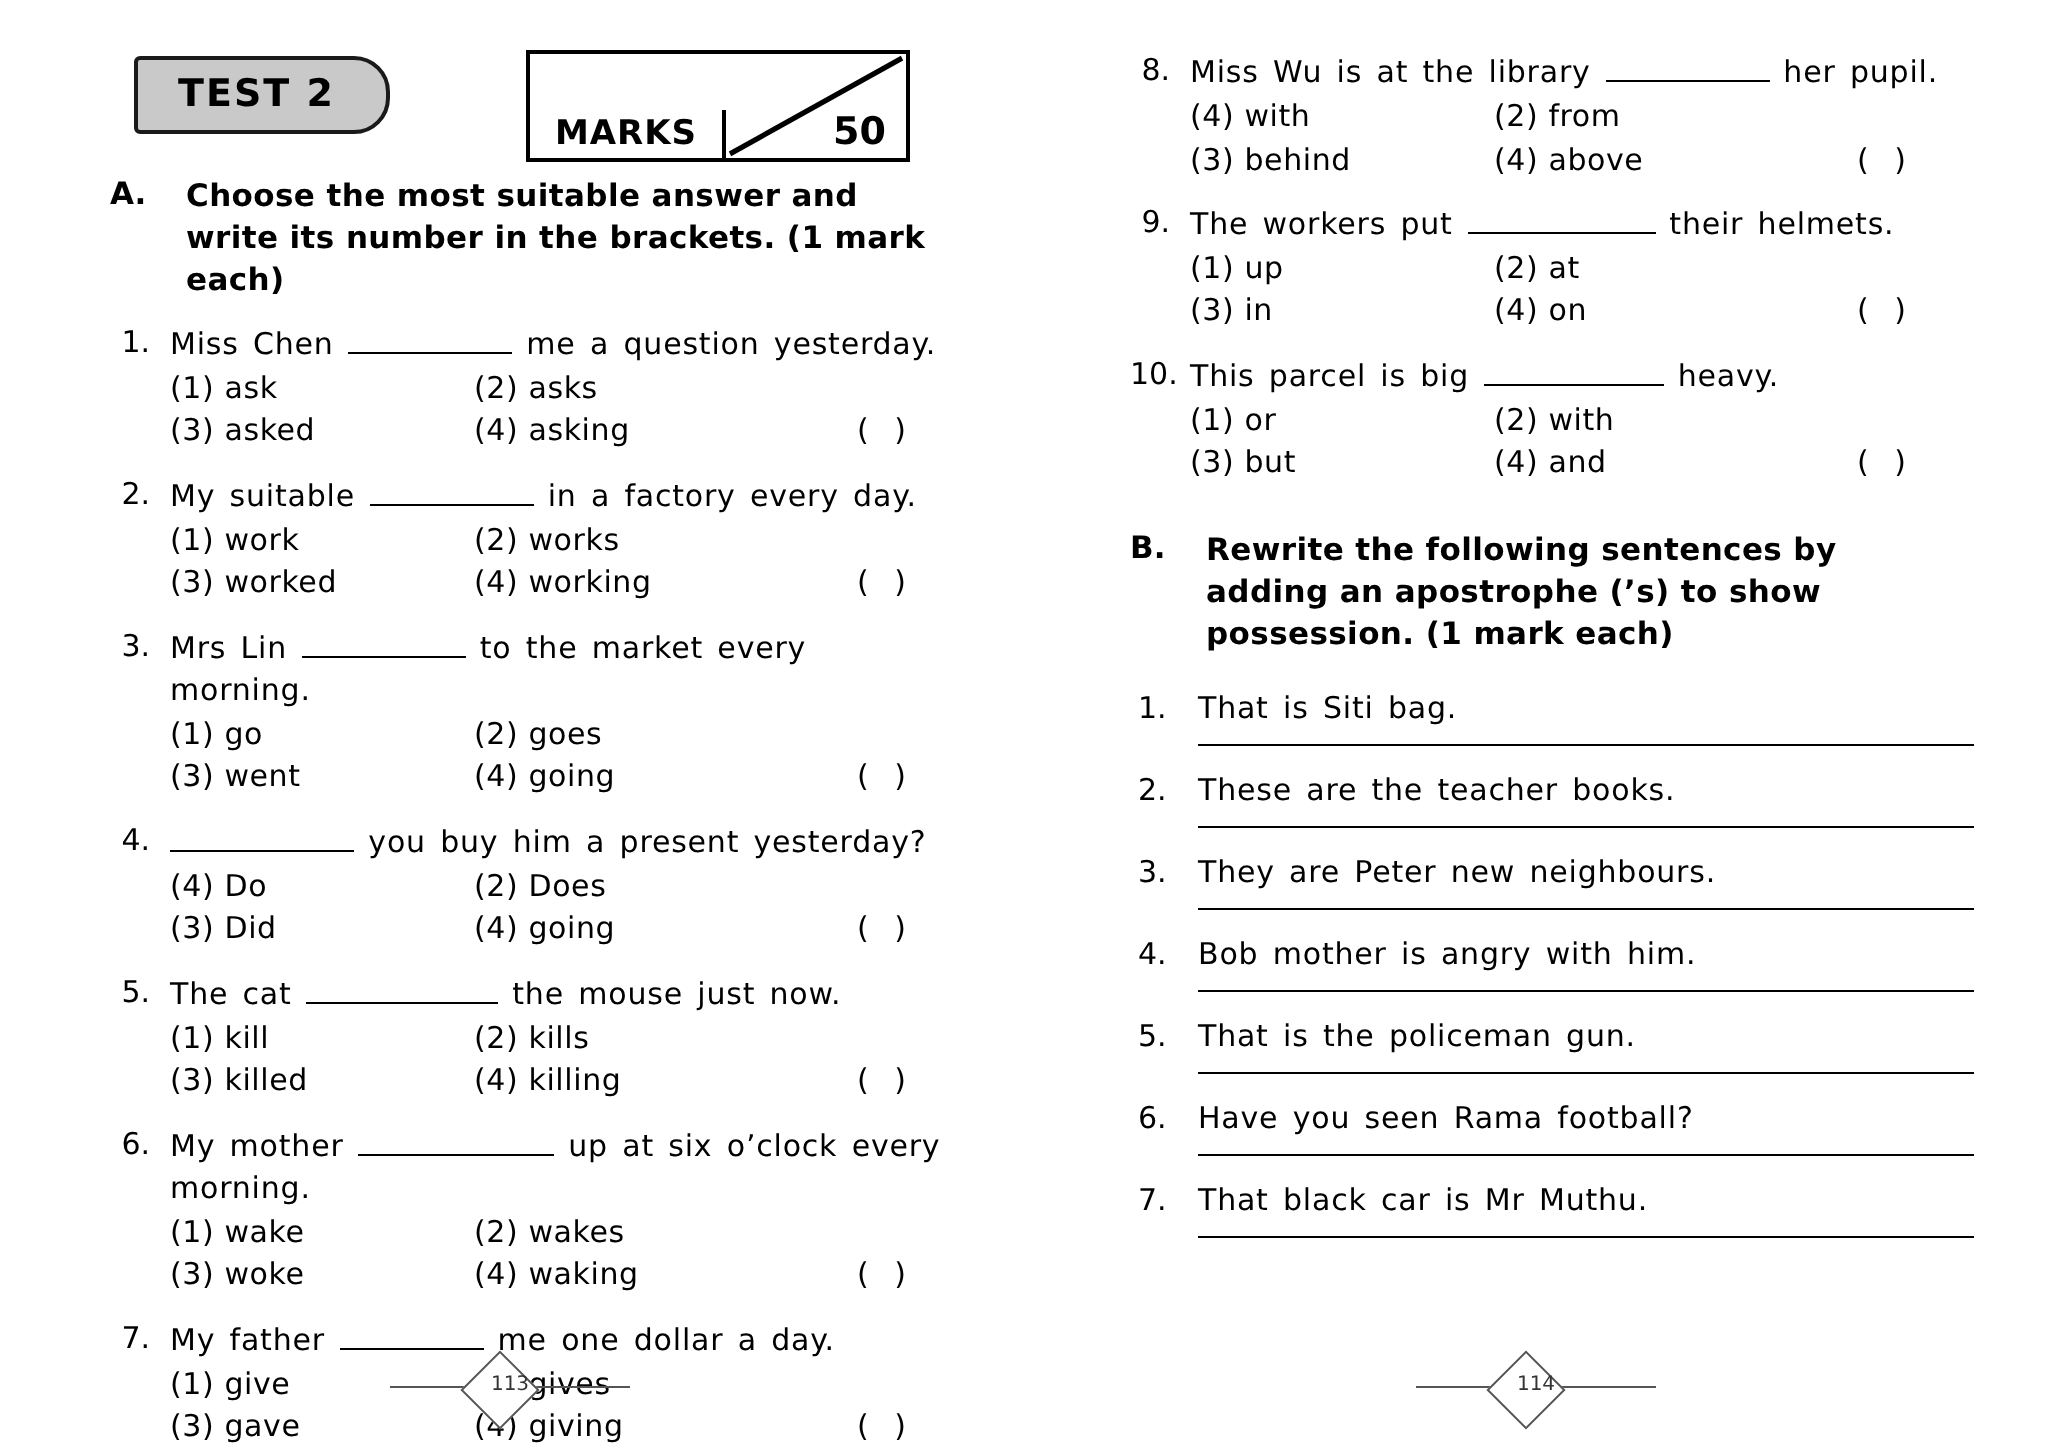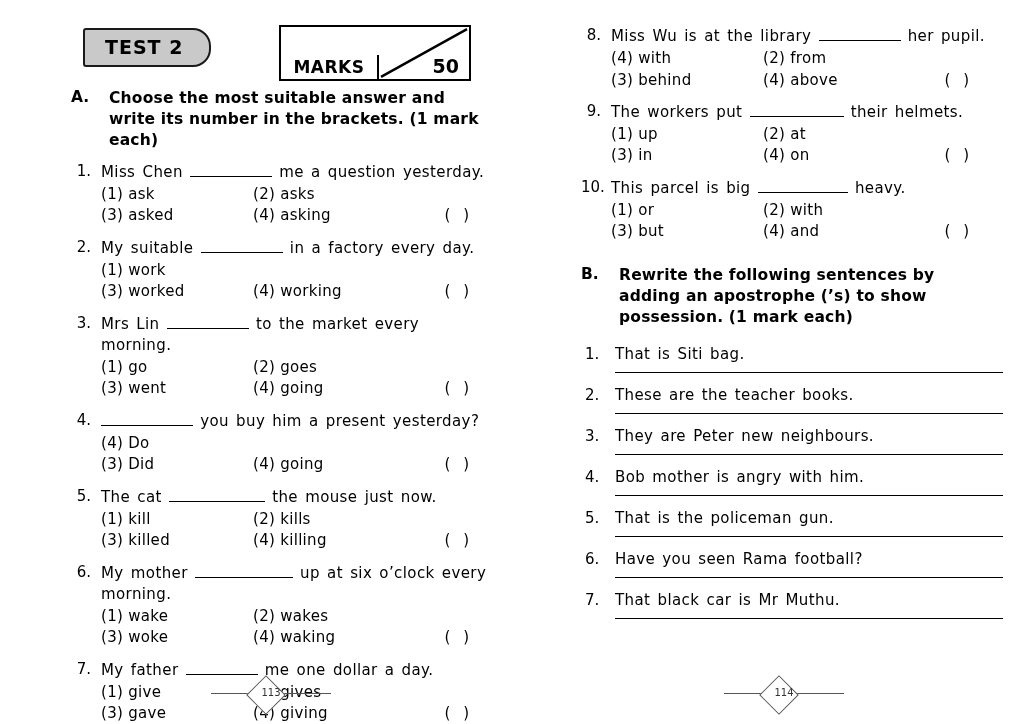--- a/index.html
+++ b/index.html
@@ -10,21 +10,21 @@
   body {
     width: 1024px;
     height: 724px;
     font-family: "DejaVu Sans", sans-serif;
     color: #000000;
     position: relative;
     overflow: hidden;
   }
   .page {
     position: absolute;
-    top: 0; left: 16px;
+    top: 0; left: 0;
     width: 812px;
     height: 724px;
   }
   .col-left {
     position: absolute;
     left: 55px;
     top: 26px;
     width: 420px;
   }
   .col-right {
@@ -280,20 +280,21 @@
       <div class="q-num">2.</div>
       <div class="q-body">
         <div class="q-stem">
           <span>My suitable</span>
           <span class="blank" style="width:82px"></span>
           <span>in a factory every day.</span>
         </div>
         <div class="opts">
           <div class="opt-row">
             <span class="opt">(1) work</span>
+            <span class="opt">(2) works</span>
           </div>
           <div class="opt-row">
             <span class="opt">(3) worked</span>
             <span class="opt">(4) working</span>
             <span class="brackets">(    )</span>
           </div>
         </div>
       </div>
     </div>
 
@@ -322,20 +323,21 @@
     <div class="q">
       <div class="q-num">4.</div>
       <div class="q-body">
         <div class="q-stem">
           <span class="blank" style="width:92px"></span>
           <span>you buy him a present yesterday?</span>
         </div>
         <div class="opts">
           <div class="opt-row">
             <span class="opt">(4) Do</span>
+            <span class="opt">(2) Does</span>
           </div>
           <div class="opt-row">
             <span class="opt">(3) Did</span>
             <span class="opt">(4) going</span>
             <span class="brackets">(    )</span>
           </div>
         </div>
       </div>
     </div>
 

